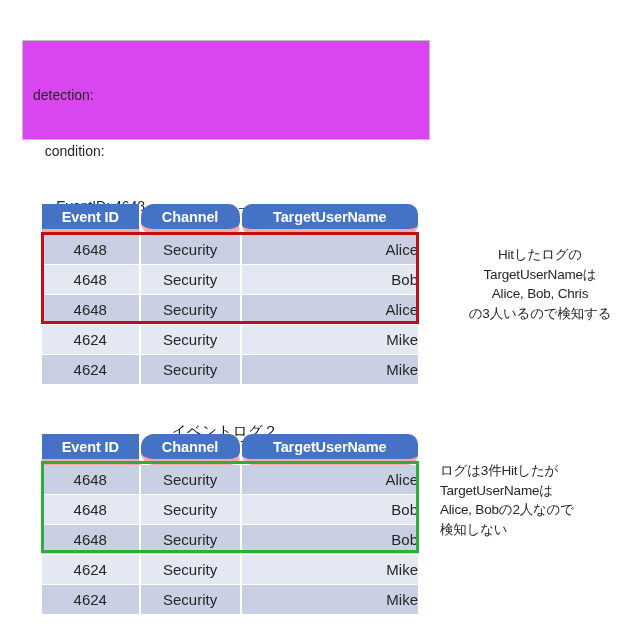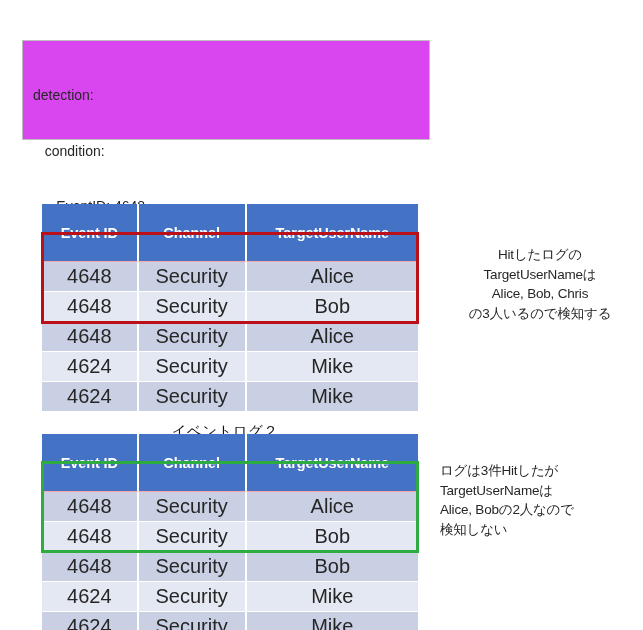--- a/index.html
+++ b/index.html
@@ -56,44 +56,44 @@
     border-collapse: separate;
     border-spacing: 0;
   }
   .log-table .hdr-row th {
     background: #4472c4;
     color: #ffffff;
     font-weight: bold;
     font-size: 14.5px;
     text-align: center;
     height: 25px;
-    padding: 16px;
+    padding: 0;
     border-right: 2px solid #ffffff;
-    border-bottom: 1px solid #fca5a5;
+    border-bottom: 6px solid #fca5a5;
     letter-spacing: -0.1px;
   }
   .log-table .hdr-row th:last-child { border-right: none; }
 
   .log-table td {
-    font-size: 20px;
+    font-size: 15px;
     text-align: center;
     height: 29px;
     padding: 0;
     color: #262626;
     border-right: 2px solid #ffffff;
     border-bottom: 1px solid #ffffff;
   }
-  .log-table td:last-child { border-right: none; }
+  .log-table td:last-child { border-right: none; text-align: right; }
 
   .log-table tr.row-a td { background: #c9d0e4; }
   .log-table tr.row-b td { background: #e4e8f2; }
 
   .col-eventid { width: 98px; }
-  .col-channel { width: 100px; }
-  .col-user    { width: 178px; }
+  .col-channel { width: 100px; border-radius: 13px; }
+  .col-user    { width: 178px; border-radius: 10px; }
 
   
   .highlight-box {
     position: absolute;
     box-sizing: border-box;
     pointer-events: none;
   }
   .highlight-red   { border: 3px solid #bb1018; }
   .highlight-green { border: 3px solid #2fac3f; }
 

